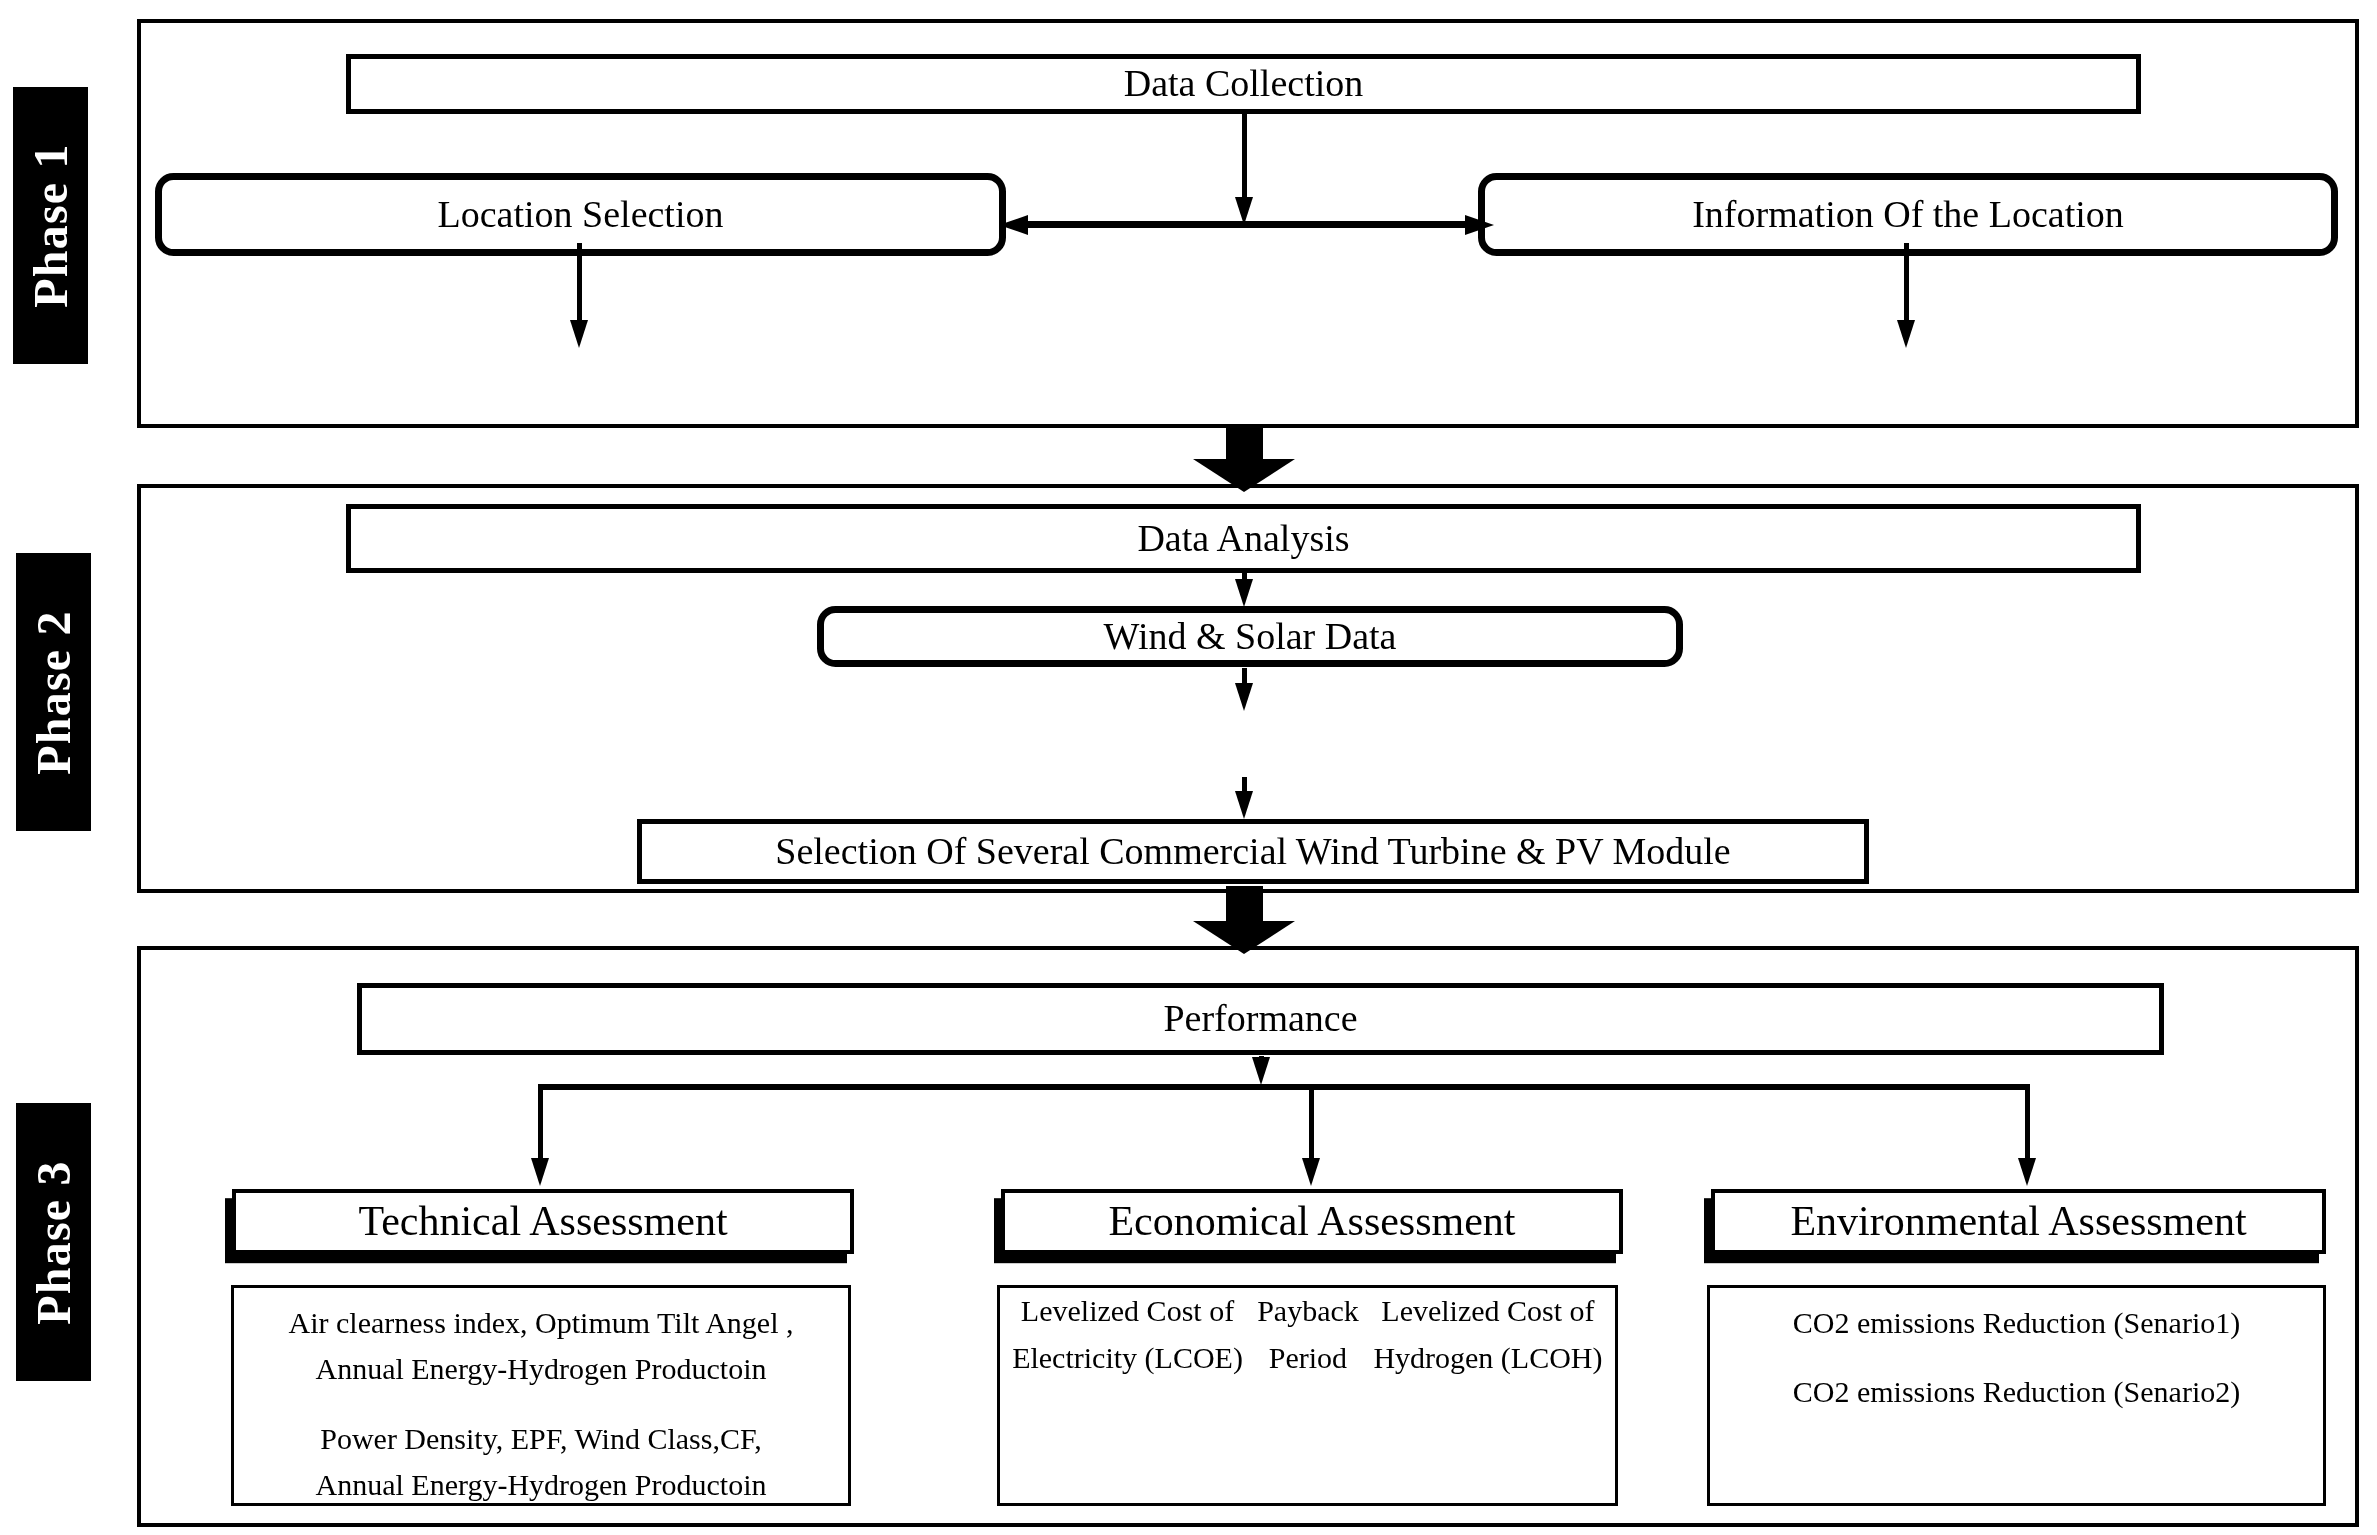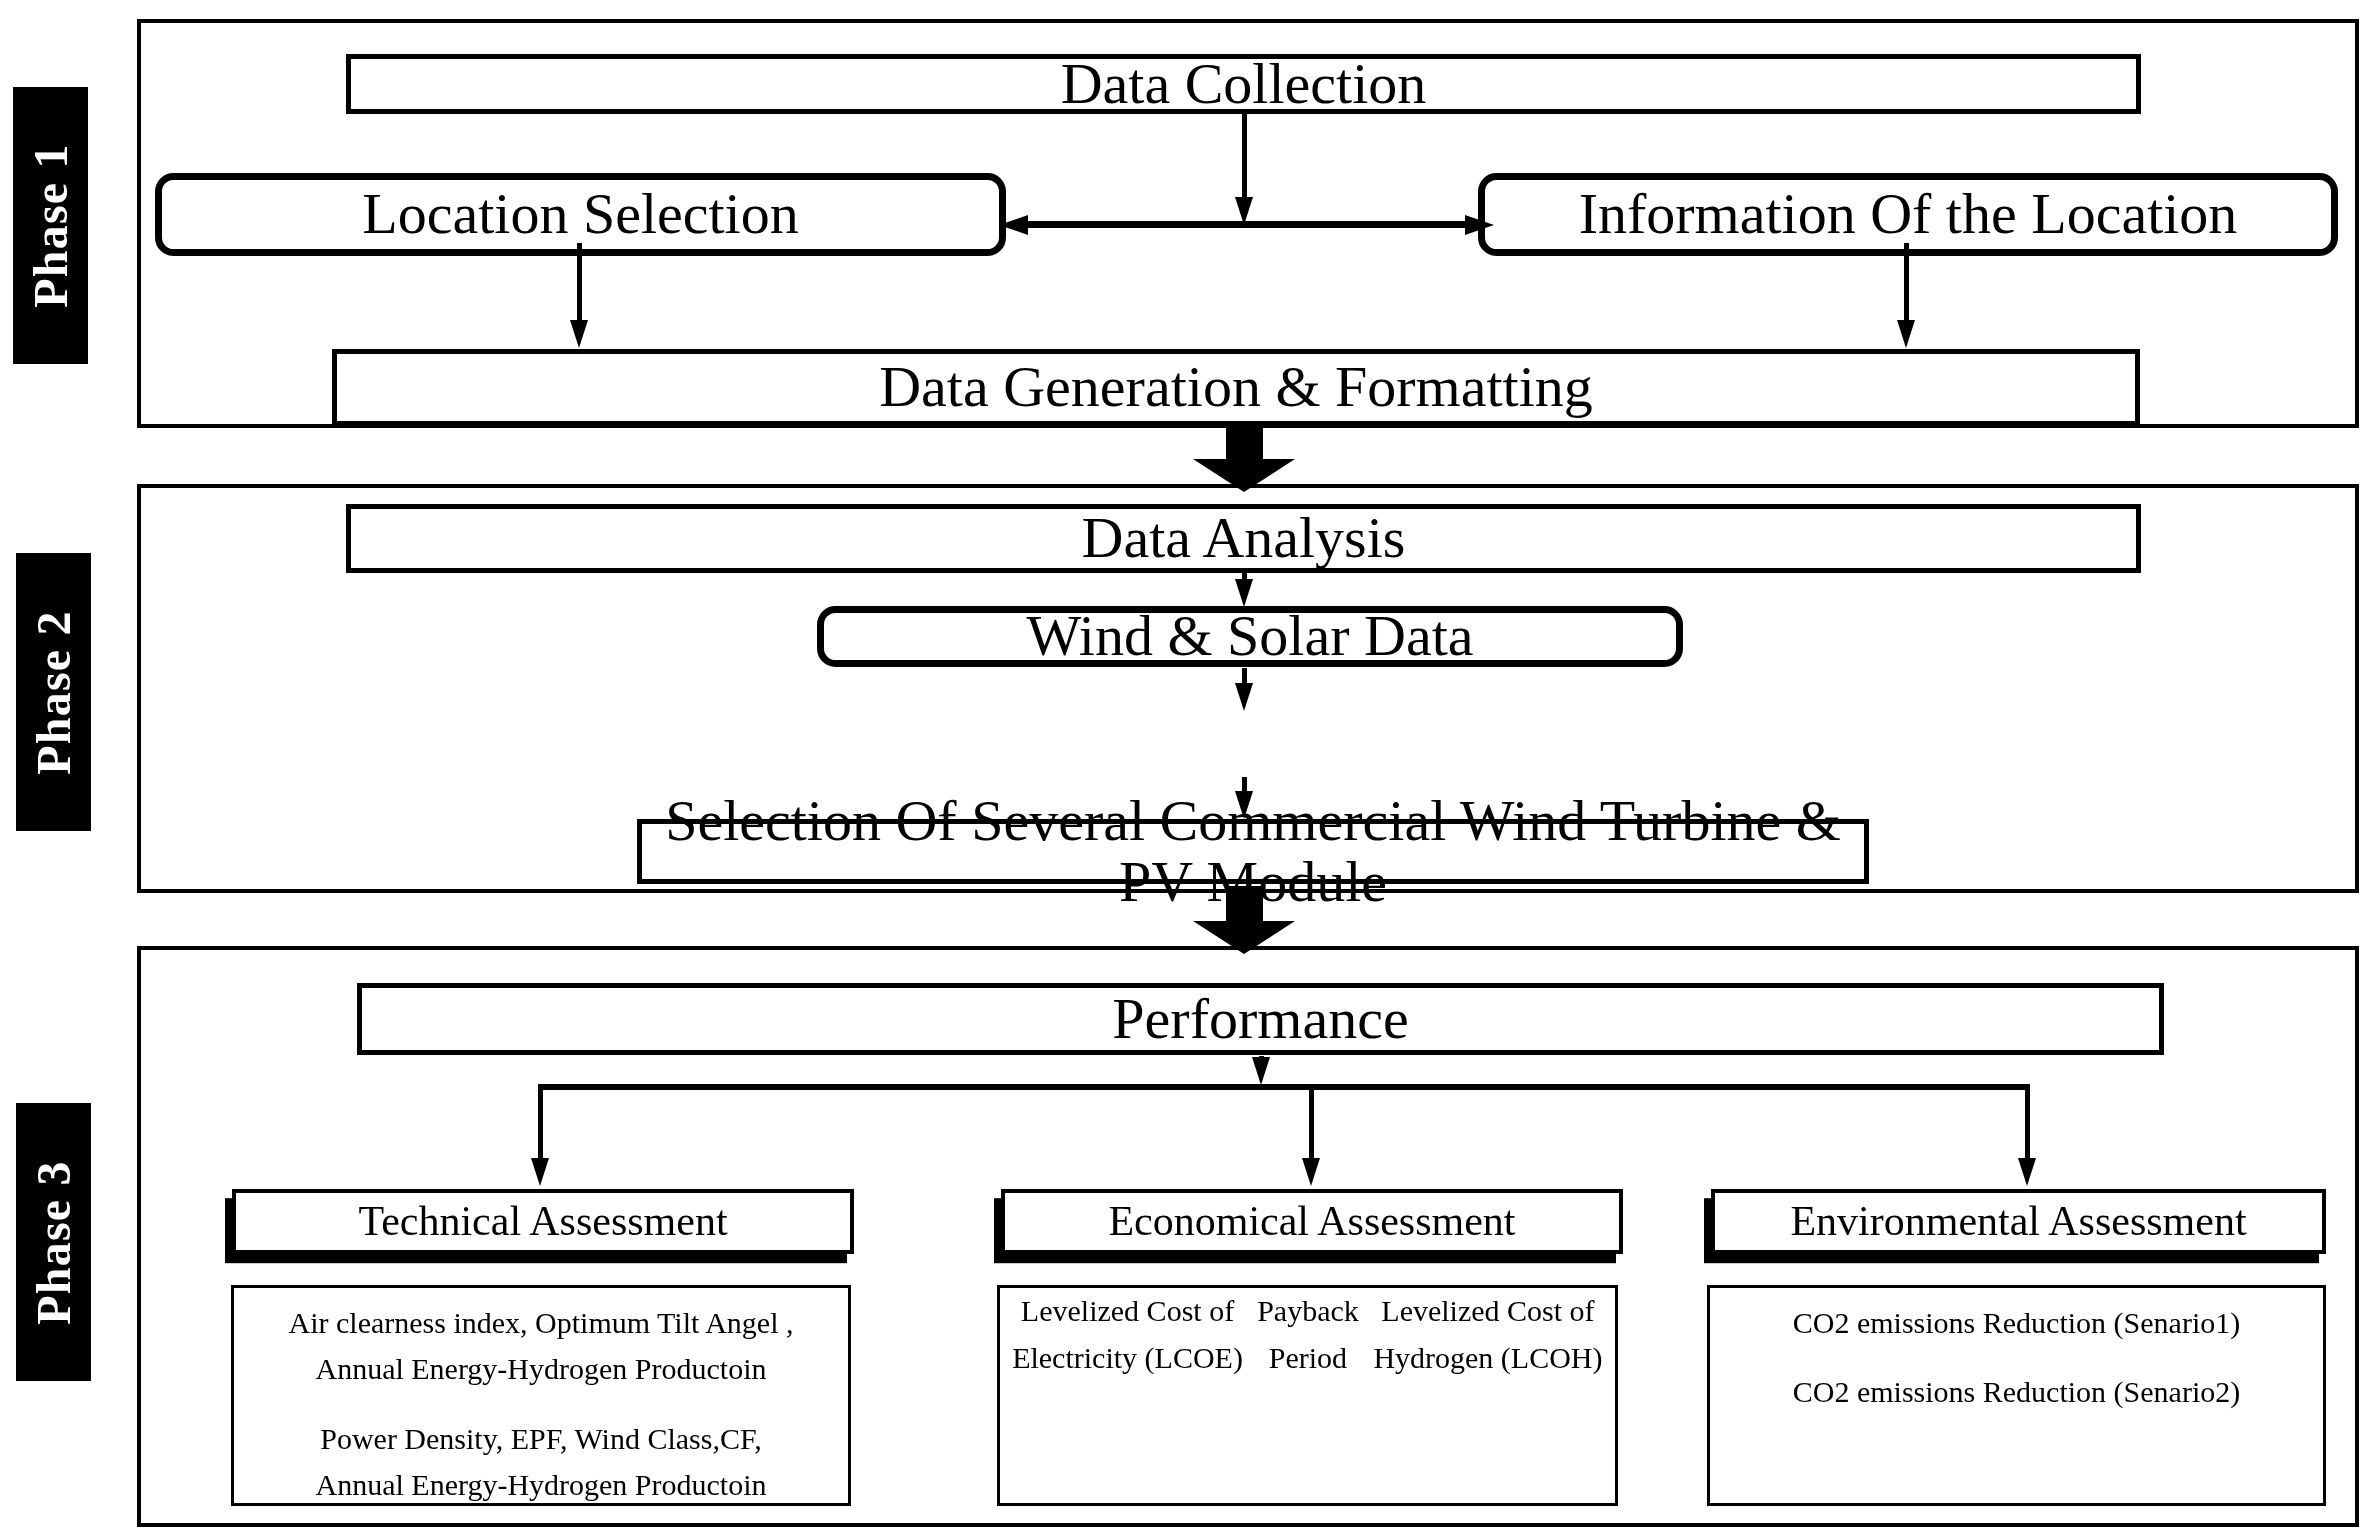--- a/index.html
+++ b/index.html
@@ -16,21 +16,21 @@
     position:absolute;background:#000;color:#fff;
     display:flex;align-items:center;justify-content:center;
   }
   .phase-label span{
     transform:rotate(-90deg);white-space:nowrap;
     font-size:48px;font-weight:bold;letter-spacing:1.2px;
   }
   .box{
     position:absolute;background:#fff;border:5.2px solid #000;
     display:flex;align-items:center;justify-content:center;
-    font-size:58px;text-align:center;line-height:1.05;
+    font-size:38px;text-align:center;line-height:1.05;
   }
   .rounded{border-width:7.5px;border-radius:18.5px;}
   .header-box{
     border-width:4px;
     box-shadow:-7px 9.2px 0 0 #000;
     font-size:42px;
   }
   .detail-box{
     border-width:3.5px;
     flex-direction:column;
@@ -70,23 +70,20 @@
   </div>
 
   <div class="box rounded" style="left:155px;top:173px;width:837px;height:69px;">
     <span>Location Selection</span>
   </div>
 
   <div class="box rounded" style="left:1478px;top:173px;width:846px;height:69px;">
     <span>Information Of the Location</span>
   </div>
 
-  <div class="box" style="left:332px;top:349px;width:1798px;height:67px;">
-    <span>Data Generation &amp; Formatting</span>
-  </div>
 
   <div class="vline" style="left:1242px;top:114px;width:4.6px;height:84px;"></div>
   <div class="tri tri-down" style="left:1235px;top:197px;"></div>
 
   <div class="hline" style="left:1024px;top:221px;width:443px;height:7px;"></div>
   <div class="tri tri-left" style="left:999px;top:215px;"></div>
   <div class="tri tri-right" style="left:1465px;top:215px;"></div>
 
   <div class="vline" style="left:577px;top:243px;width:4.6px;height:78px;"></div>
   <div class="tri tri-down" style="left:570px;top:320px;"></div>

